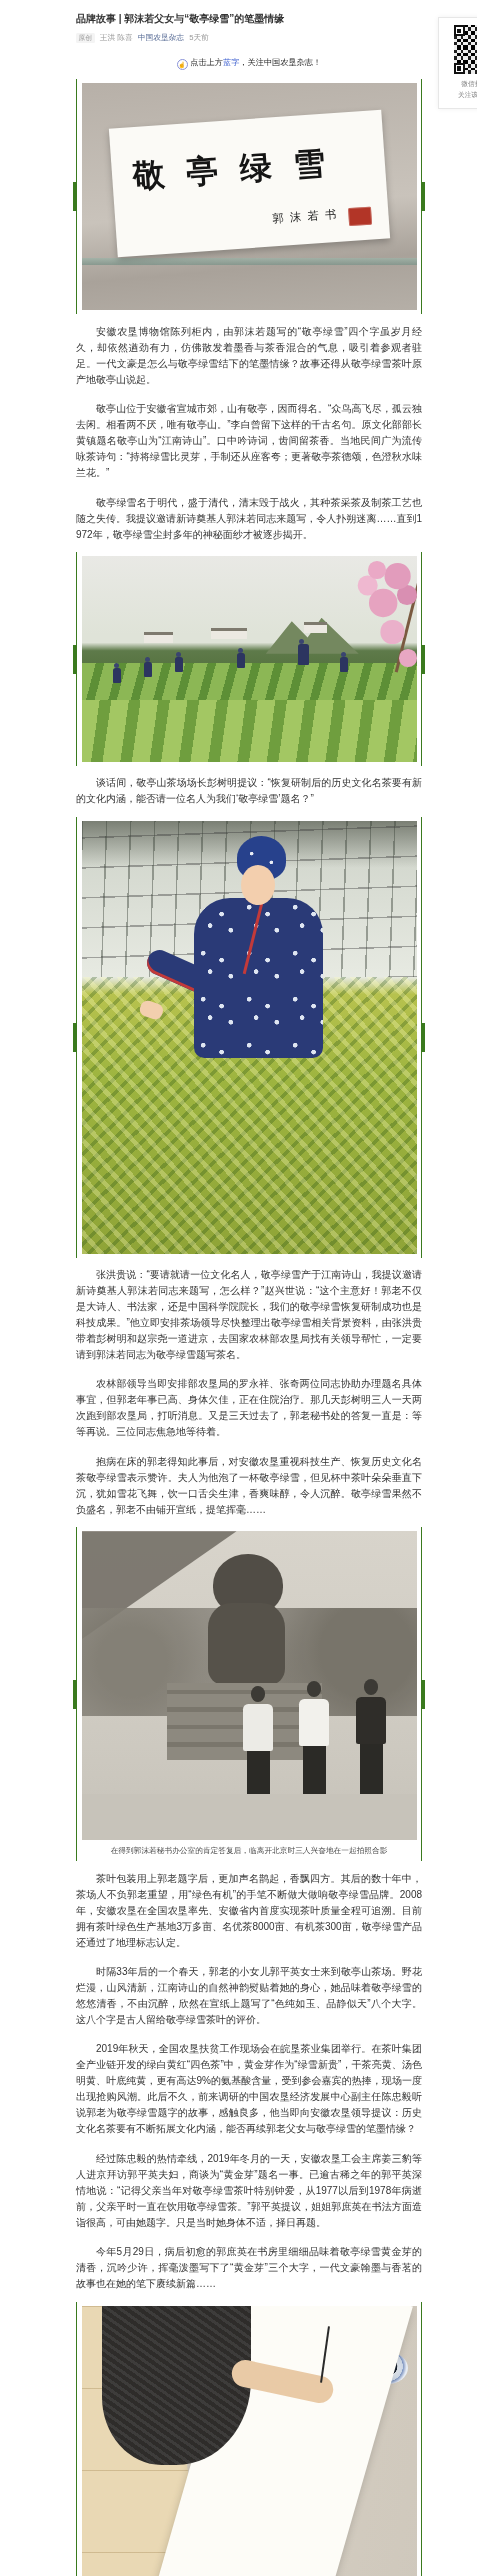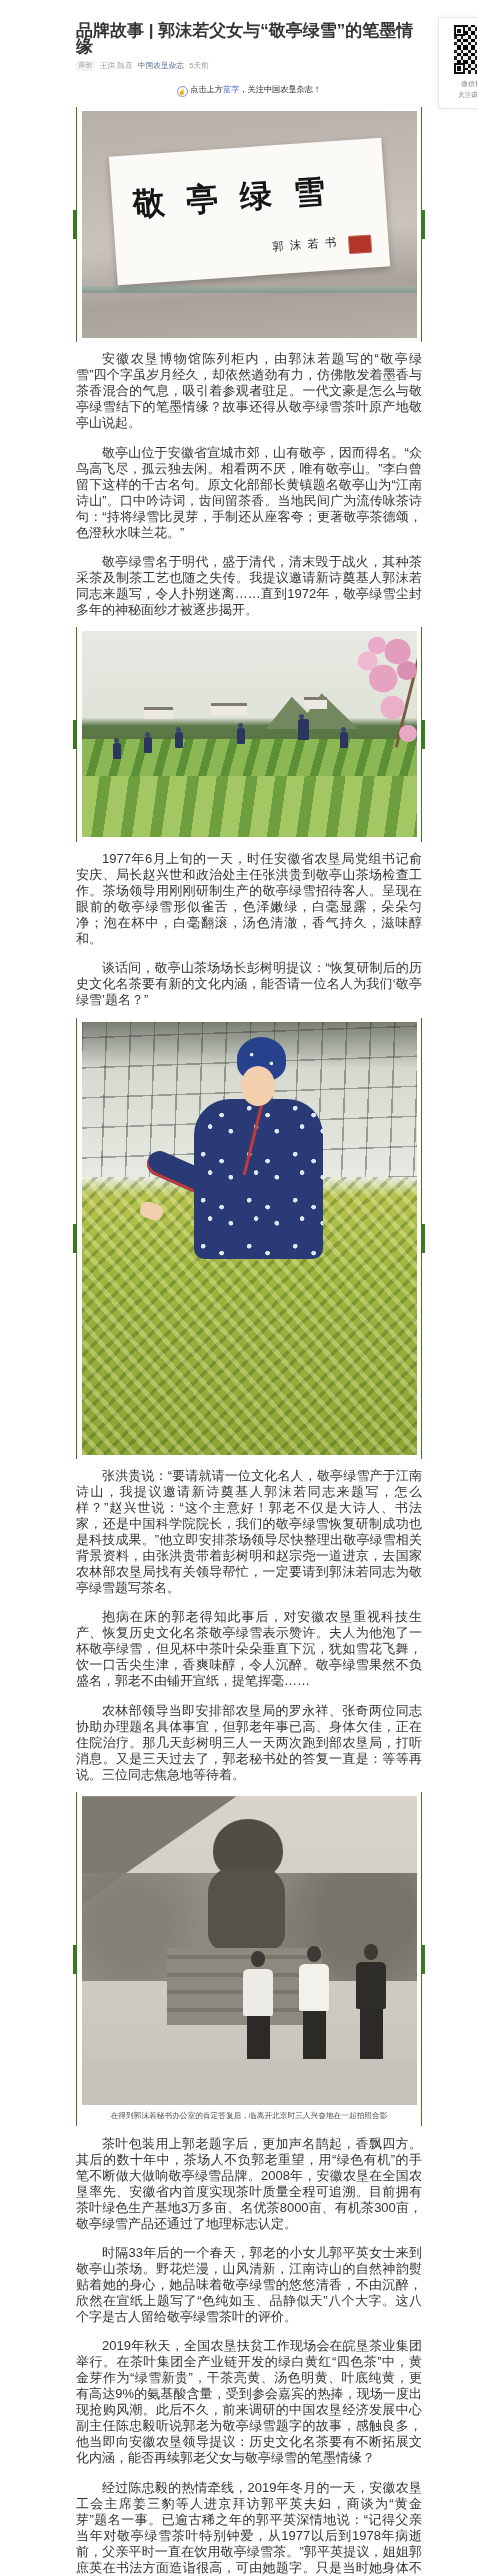--- a/index.html
+++ b/index.html
@@ -4,40 +4,40 @@
 <style>
   * { margin:0; padding:0; box-sizing:border-box; }
   html,body { background:#fff; }
   body {
     width:477px; height:3263px; position:relative; overflow:hidden;
     font-family:"Liberation Sans","DejaVu Sans",sans-serif; color:#333;
   }
   .content { width:346px; margin-left:76px; }
 
   
-  .title { font-size:17px; line-height:15.5px; font-weight:bold; color:#353535; margin-top:23px; }
+  .title { font-size:10px; line-height:15.5px; font-weight:bold; color:#353535; margin-top:11px; }
   .byline { margin-top:6.7px; font-size:7.7px; color:#9a9a9a; display:flex; align-items:center; gap:5.2px; }
   .badge { background:#f4f4f4; color:#9a9a9a; font-size:6.7px; padding:0.5px 2.6px; border-radius:1.5px; }
   .account { color:#576b95; }
   .notice { margin-top:13.4px; text-align:center; font-size:8.2px; color:#1f1f1f;
             font-family:"DejaVu Serif",serif; }
   .notice .hand { display:inline-block; width:11.3px; height:11.3px; border:0.5px solid #8a93d8; border-radius:50%;
                   color:#5968c5; font-size:6.2px; line-height:10.3px; text-align:center; vertical-align:-2.1px; margin-right:2.1px; background:#fff; }
   .notice .blue { color:#3a5dcf; font-weight:normal; }
 
   
   figure { width:335px; margin:13.4px auto 0; position:relative; }
   .img { position:relative; width:335px; overflow:hidden; background:#ccc; }
   figure::before, figure::after { content:""; position:absolute; top:-4.1px; bottom:-4.1px; width:1px; background:#3a7a1e; }
   figure::before { left:-5.7px; } figure::after { right:-5.7px; }
   figure .bar { position:absolute; width:3.1px; height:29px; top:calc(50% - 14.4px); background:#3a7a1e; }
   figure .bar.l { left:-8.2px; } figure .bar.r { right:-8.2px; }
   .figcap { font-size:7.7px; color:#4c4c4c; text-align:center; margin-top:6.2px; line-height:10.8px; }
 
-  p.body { font-size:13px; line-height:16px; margin:13.4px 0 0; text-align:justify; text-indent:2em; word-break:break-all; }
+  p.body { font-size:10px; line-height:16px; margin:13.4px 0 0; text-align:justify; text-indent:2em; word-break:break-all; }
 
   
   .f1 { height:227px; background:linear-gradient(175deg,#b7b0a8 0%,#c9c3bb 55%,#a9a29a 78%,#b5afa7 100%); }
   .f1 .paper { position:absolute; left:31px; top:36px; width:273px; height:129px; background:#fbfaf6;
                transform:rotate(-4deg); box-shadow:0 3.1px 7.2px rgba(0,0,0,.25); }
   .f1 .chars { position:absolute; left:20.6px; top:28px; right:15.5px; font-family:"DejaVu Serif",serif;
                font-weight:bold; font-size:32px; color:#151515; letter-spacing:21.6px; white-space:nowrap; }
   .f1 .sig { position:absolute; right:46px; bottom:19.6px; font-family:"DejaVu Serif",serif; font-size:11.3px; color:#222; letter-spacing:6.2px; }
   .f1 .seal { position:absolute; right:17.5px; bottom:15.5px; width:23px; height:17.5px; background:#b23527; border-radius:1.5px;
               box-shadow:inset 0 0 0 1px rgba(255,255,255,.25); }
@@ -182,41 +182,40 @@
       <div class="picker" style="left:62px;top:106px;"></div>
       <div class="picker" style="left:93px;top:101px;"></div>
       <div class="picker" style="left:155px;top:97px;"></div>
       <div class="picker" style="left:216px;top:88px;width:11.3px;height:20.6px;"></div>
       <div class="picker" style="left:258px;top:101px;"></div>
       <div class="branch"></div>
       <div class="blossom"></div>
     </div>
   </figure>
 
-  <p class="body">1977年6月上旬的一天，时任安徽省农垦局党组书记俞安庆、局长赵兴世和政治处主任张洪贵到敬亭山茶场检查工作。茶场领导用刚刚研制生产的敬亭绿雪招待客人。呈现在眼前的敬亭绿雪形似雀舌，色泽嫩绿，白毫显露，朵朵匀净；泡在杯中，白毫翻滚，汤色清澈，香气持久，滋味醇和。</p>
   <p class="body">谈话间，敬亭山茶场场长彭树明提议：“恢复研制后的历史文化名茶要有新的文化内涵，能否请一位名人为我们‘敬亭绿雪’题名？”</p>
 
   <figure>
     <i class="bar l"></i>
       <i class="bar r"></i>
     <div class="img f3">
       <div class="roof"></div>
       <div class="leaves"></div>
       <div class="arm"></div>
       <div class="hand"></div>
       <div class="body3"></div>
       <div class="trim"></div>
       <div class="scarf"></div>
       <div class="face"></div>
     </div>
   </figure>
 
   <p class="body">张洪贵说：“要请就请一位文化名人，敬亭绿雪产于江南诗山，我提议邀请新诗奠基人郭沫若同志来题写，怎么样？”赵兴世说：“这个主意好！郭老不仅是大诗人、书法家，还是中国科学院院长，我们的敬亭绿雪恢复研制成功也是科技成果。”他立即安排茶场领导尽快整理出敬亭绿雪相关背景资料，由张洪贵带着彭树明和赵宗尧一道进京，去国家农林部农垦局找有关领导帮忙，一定要请到郭沫若同志为敬亭绿雪题写茶名。</p>
+  <p class="body">农林部领导当即安排部农垦局的罗永祥、张奇两位同志协助办理题名具体事宜，但郭老年事已高、身体欠佳，正在住院治疗。那几天彭树明三人一天两次跑到部农垦局，打听消息。又是三天过去了，郭老秘书处的答复一直是：等等再说。三位同志焦急地等待着。</p>
   <p class="body">抱病在床的郭老得知此事后，对安徽农垦重视科技生产、恢复历史文化名茶敬亭绿雪表示赞许。夫人为他泡了一杯敬亭绿雪，但见杯中茶叶朵朵垂直下沉，犹如雪花飞舞，饮一口舌尖生津，香爽味醇，令人沉醉。敬亭绿雪果然不负盛名，郭老不由铺开宣纸，提笔挥毫……</p>
-  <p class="body">农林部领导当即安排部农垦局的罗永祥、张奇两位同志协助办理题名具体事宜，但郭老年事已高、身体欠佳，正在住院治疗。那几天彭树明三人一天两次跑到部农垦局，打听消息。又是三天过去了，郭老秘书处的答复一直是：等等再说。三位同志焦急地等待着。</p>
 
   <figure>
     <i class="bar l"></i>
       <i class="bar r"></i>
     <div class="img f4">
       <div class="roof"></div>
       <div class="wall"></div>
       <div class="lion-head"></div>
       <div class="lion-body"></div>
       <div class="plinth"></div>

